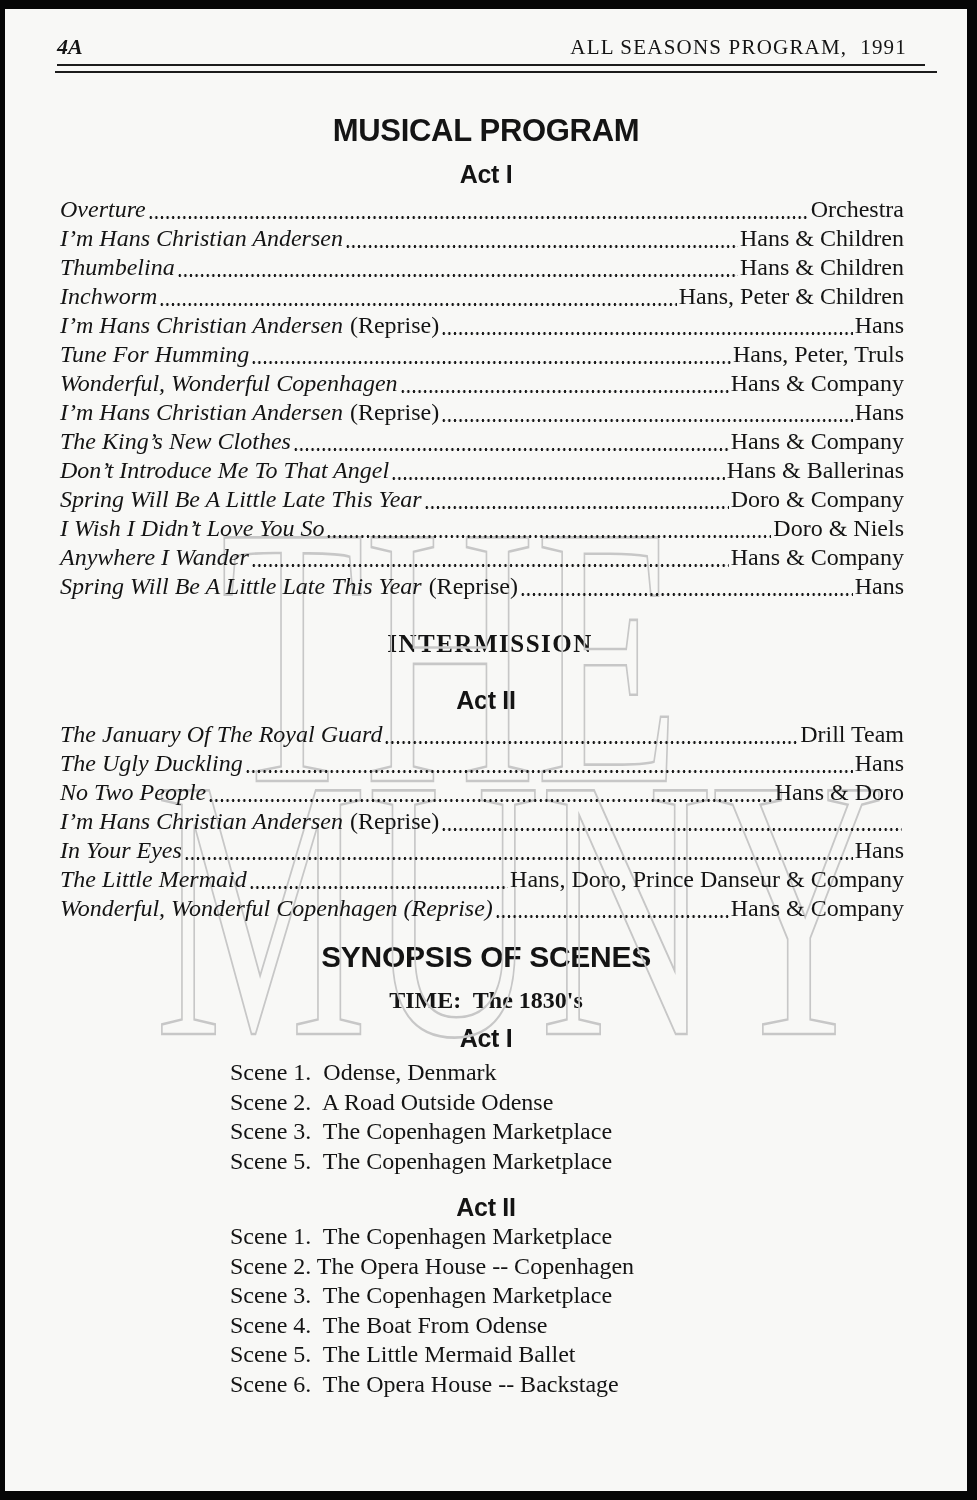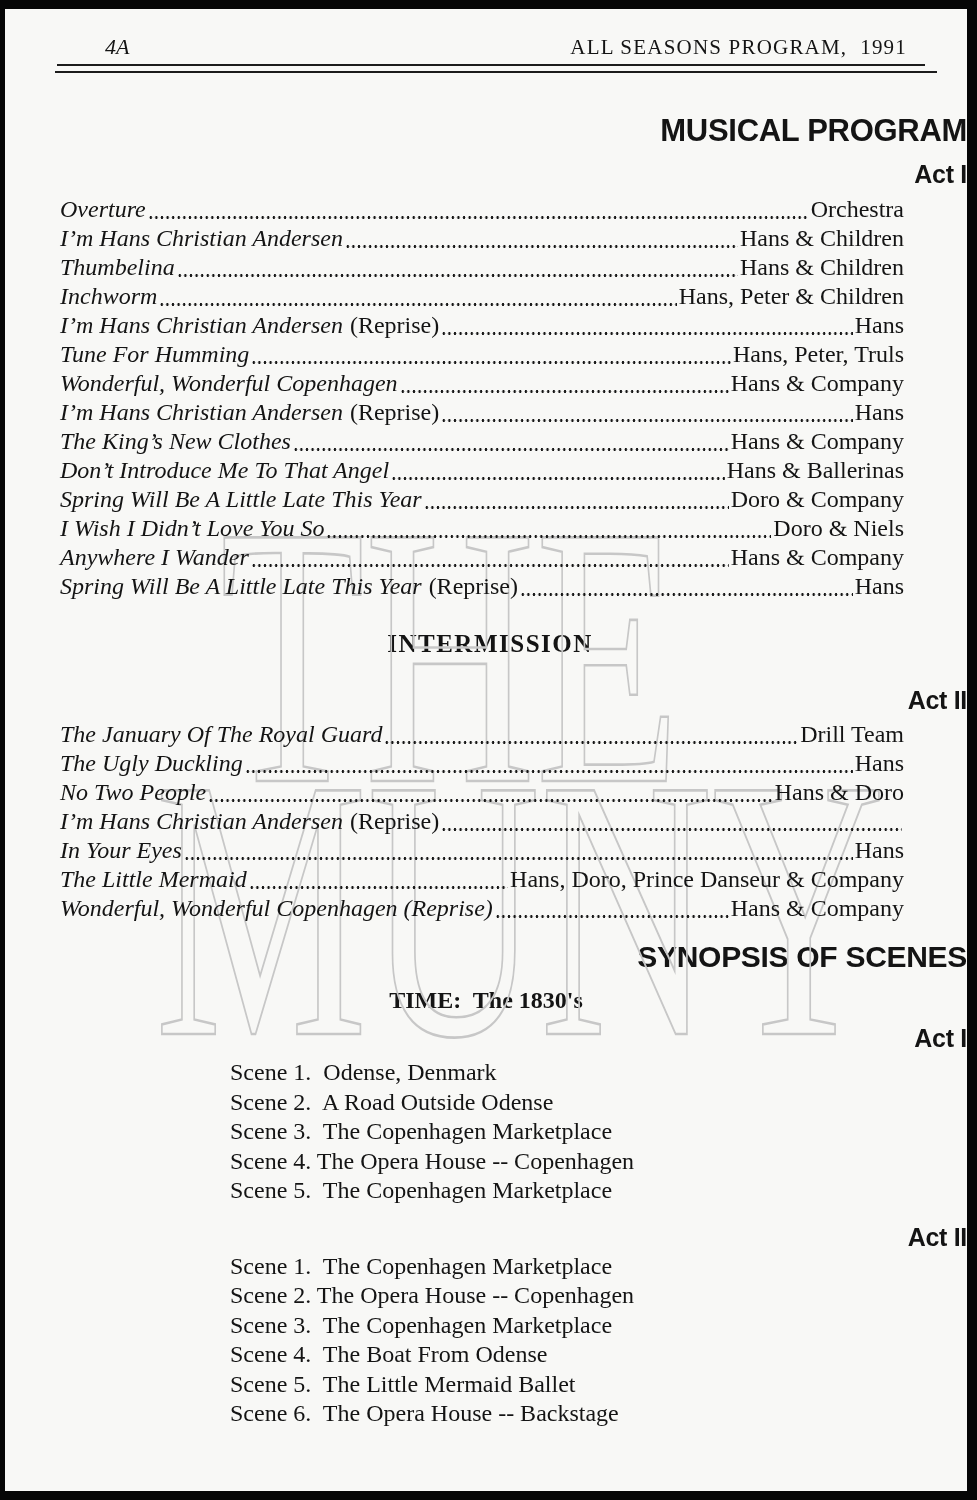--- a/index.html
+++ b/index.html
@@ -23,29 +23,29 @@
   .wm-text{
     font-family:"Liberation Serif", serif;
     fill:none;stroke:#c7c7c7;stroke-width:2.6px;
   }
   
   .hdr{
     display:flex;justify-content:space-between;align-items:flex-end;
     padding:26px 60px 0 52px;
     font-size:21px;line-height:24px;
   }
-  .hdr .pgnum{font-weight:normal;font-style:italic;font-size:22px;margin-left:48px;}
+  .hdr .pgnum{font-weight:bold;font-style:italic;font-size:22px;}
   .hdr .issue{letter-spacing:1.2px;white-space:pre;}
   .rule{border:0;border-top:2.5px solid #1c1c1c;margin:0;}
   .rule.r1{margin:5px 42px 0 52px;}
   .rule.r2{margin:5px 30px 0 50px;}
   
   .h-sans{
     font-family:"Liberation Sans", sans-serif;
-    font-weight:bold;text-align:right;
+    font-weight:bold;text-align:center;
     margin:0;letter-spacing:-0.3px;
   }
   .h-title{font-size:31px;line-height:36px;margin-top:40px;}
   .h-act{font-size:25px;line-height:30px;margin-top:10px;}
   .h-act2{font-size:25px;line-height:30px;margin-top:26px;}
   .h-serif{
     font-family:"Liberation Serif", serif;font-weight:bold;
     text-align:center;margin:0;
   }
   .h-intermission{font-size:25px;line-height:30px;letter-spacing:1.5px;margin-top:28px;padding-left:8px;}
@@ -222,21 +222,20 @@
   <h1 class="h-sans h-synopsis">SYNOPSIS OF SCENES</h1>
 
   <h3 class="h-serif h-time">TIME:  The 1830's</h3>
 
   <h2 class="h-sans h-synact1">Act I</h2>
 
   <div class="scenes s1" id="scenes-act1">
       <div class="scene-item">Scene 1.  Odense, Denmark</div>
       <div class="scene-item">Scene 2.  A Road Outside Odense</div>
       <div class="scene-item">Scene 3.  The Copenhagen Marketplace</div>
-      <div class="scene-item">Scene 4. The Opera House -- Copenhagen</div>
       <div class="scene-item">Scene 5.  The Copenhagen Marketplace</div>
     </div>
 
   <h2 class="h-sans h-synact2">Act II</h2>
 
   <div class="scenes s2" id="scenes-act2">
       <div class="scene-item">Scene 1.  The Copenhagen Marketplace</div>
       <div class="scene-item">Scene 2. The Opera House -- Copenhagen</div>
       <div class="scene-item">Scene 3.  The Copenhagen Marketplace</div>
       <div class="scene-item">Scene 4.  The Boat From Odense</div>

